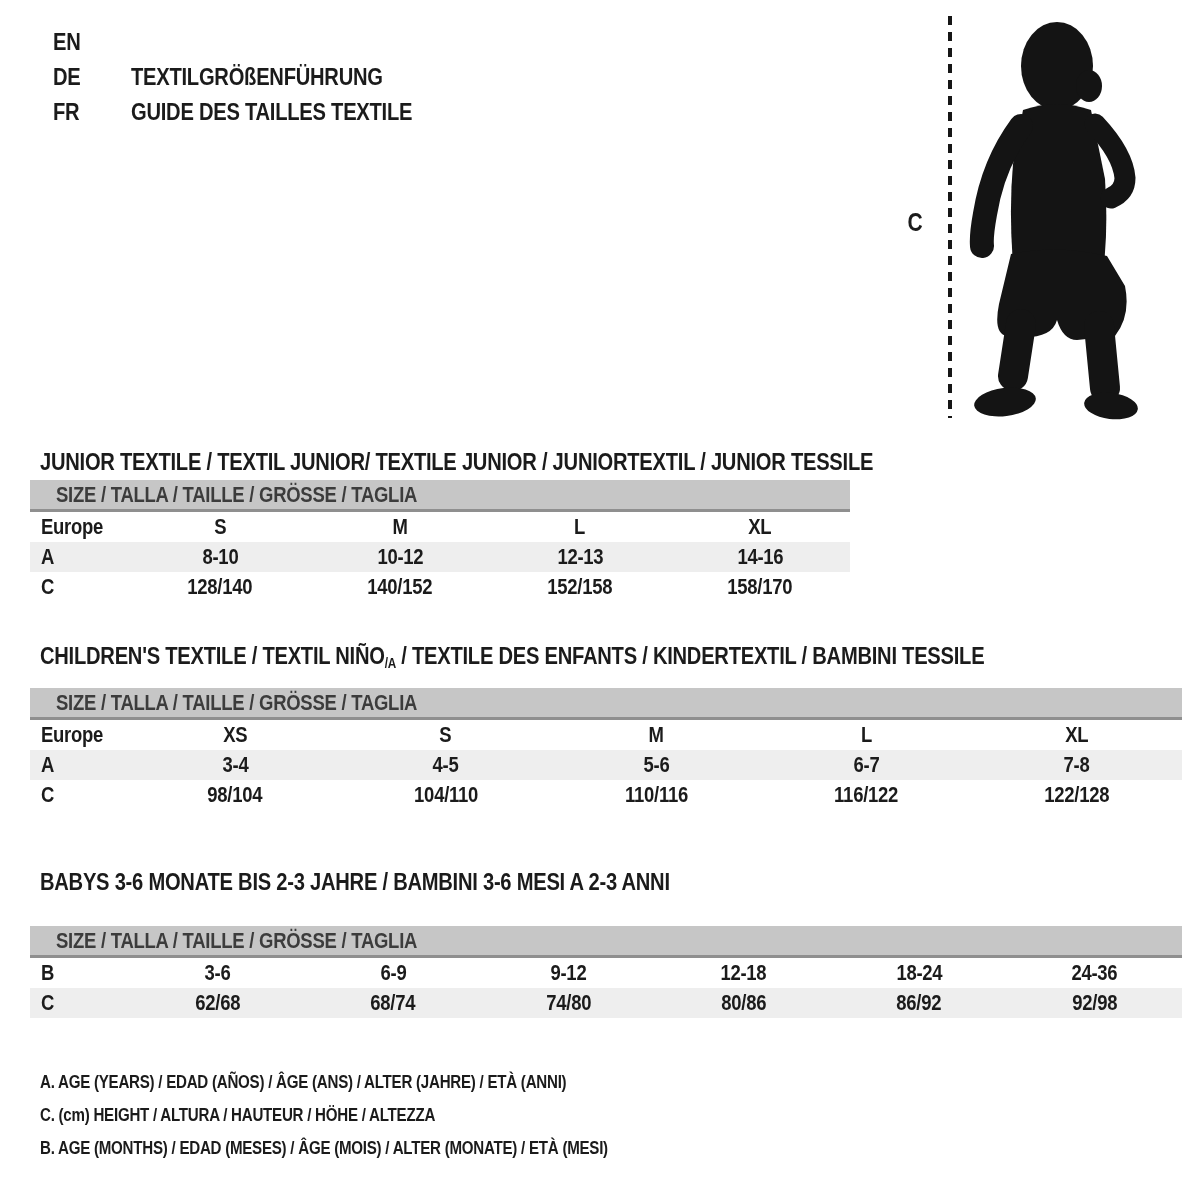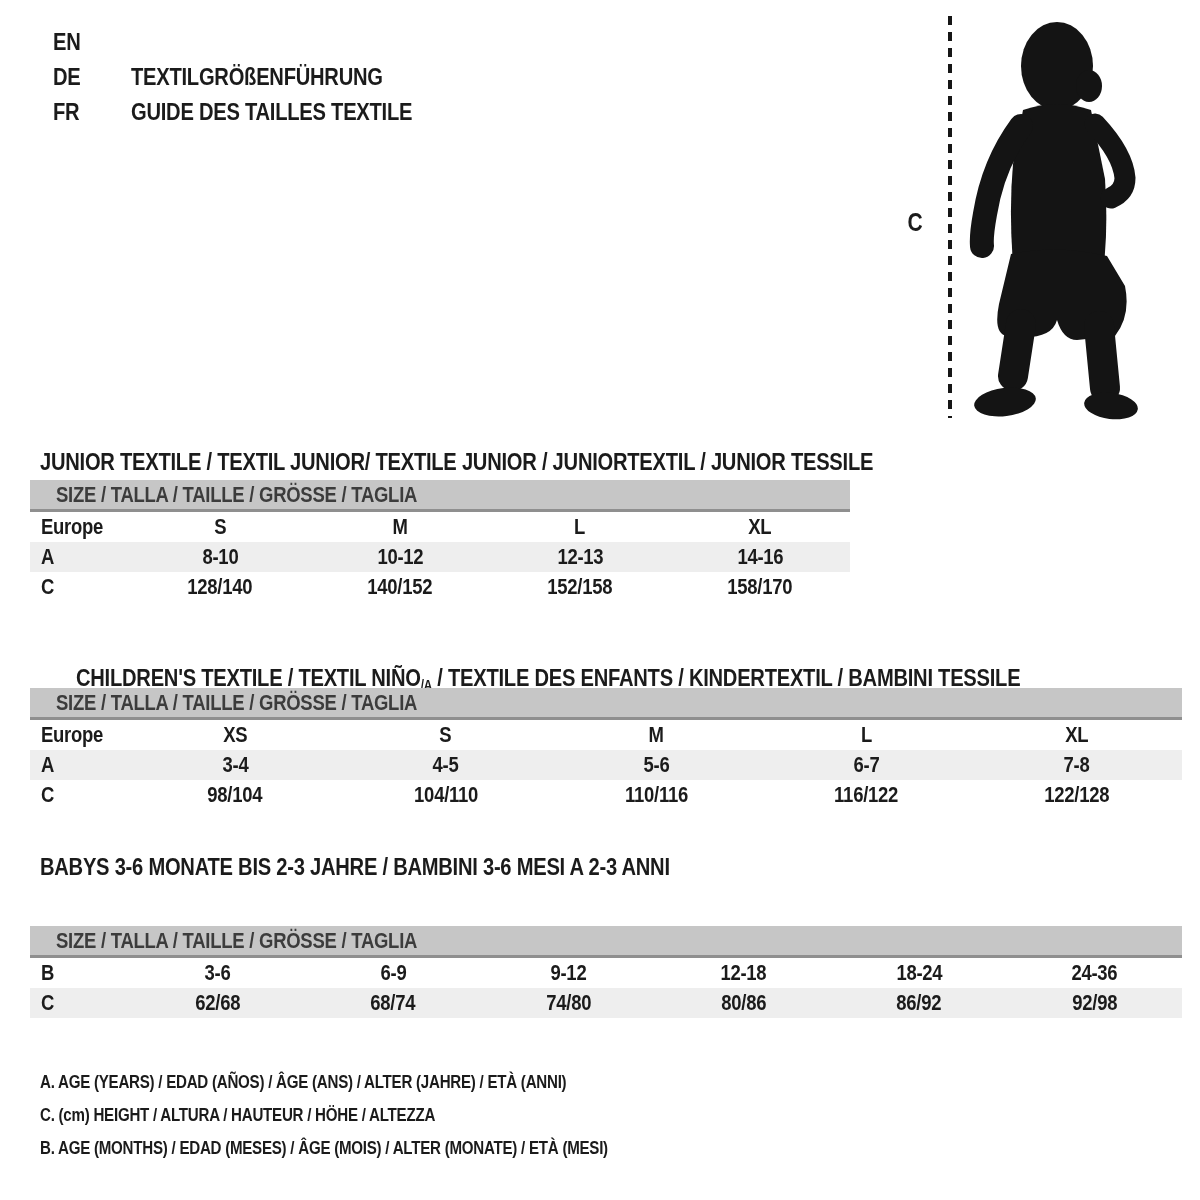--- a/index.html
+++ b/index.html
@@ -109,21 +109,21 @@
   </div>
   <div class="trow">
     <span class="rlabel"><span class="cond cond-l">C</span></span>
     <span class="cell"><span class="cond">128/140</span></span>
     <span class="cell"><span class="cond">140/152</span></span>
     <span class="cell"><span class="cond">152/158</span></span>
     <span class="cell"><span class="cond">158/170</span></span>
   </div>
 </div>
 
-<h2 class="sec-title" style="left:40px; top:664px;margin-left:36px;"><span class="cond cond-l"><span>CHILDREN'S TEXTILE / TEXTIL NIÑO</span><span class="sub">/A</span><span> / TEXTILE DES ENFANTS / KINDERTEXTIL / BAMBINI TESSILE</span></span></h2>
+<h2 class="sec-title" style="left:40px; top:642px;"><span class="cond cond-l"><span>CHILDREN'S TEXTILE / TEXTIL NIÑO</span><span class="sub">/A</span><span> / TEXTILE DES ENFANTS / KINDERTEXTIL / BAMBINI TESSILE</span></span></h2>
 
 <div class="size-table" style="left:30px; top:688px; width:1152px;">
   <div class="size-band">
       <span class="cond cond-l">SIZE / TALLA / TAILLE / GRÖSSE / TAGLIA</span>
     </div>
   <div class="trow">
     <span class="rlabel"><span class="cond cond-l">Europe</span></span>
     <span class="cell"><span class="cond">XS</span></span>
     <span class="cell"><span class="cond">S</span></span>
     <span class="cell"><span class="cond">M</span></span>
@@ -142,21 +142,21 @@
     <span class="rlabel"><span class="cond cond-l">C</span></span>
     <span class="cell"><span class="cond">98/104</span></span>
     <span class="cell"><span class="cond">104/110</span></span>
     <span class="cell"><span class="cond">110/116</span></span>
     <span class="cell"><span class="cond">116/122</span></span>
     <span class="cell"><span class="cond">122/128</span></span>
   </div>
 </div>
 
 <h2 class="sec-title" style="left:40px; top:846px;">
-  <span style="display:block; margin-top:7px;text-align:center;"><span class="cond cond-l">BABYS 3-6 MONATE BIS 2-3 JAHRE / BAMBINI 3-6 MESI A 2-3 ANNI</span></span>
+  <span style="display:block; margin-top:22px;text-align:center;"><span class="cond cond-l">BABYS 3-6 MONATE BIS 2-3 JAHRE / BAMBINI 3-6 MESI A 2-3 ANNI</span></span>
 </h2>
 
 <div class="size-table" style="left:30px; top:926px; width:1152px;">
   <div class="size-band">
       <span class="cond cond-l">SIZE / TALLA / TAILLE / GRÖSSE / TAGLIA</span>
     </div>
   <div class="trow">
     <span class="rlabel"><span class="cond cond-l">B</span></span>
     <span class="cell"><span class="cond">3-6</span></span>
     <span class="cell"><span class="cond">6-9</span></span>

